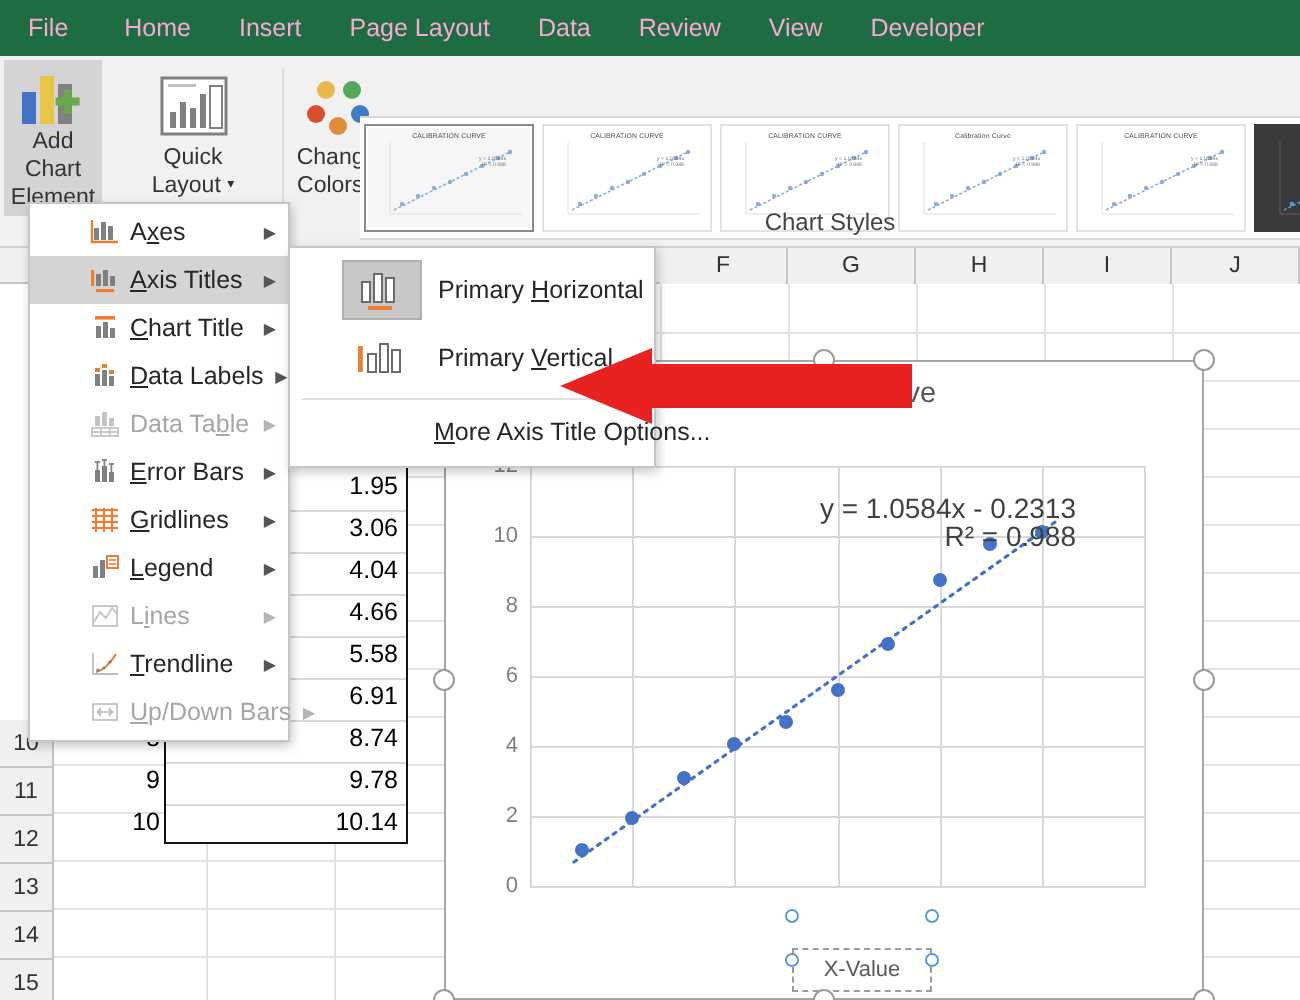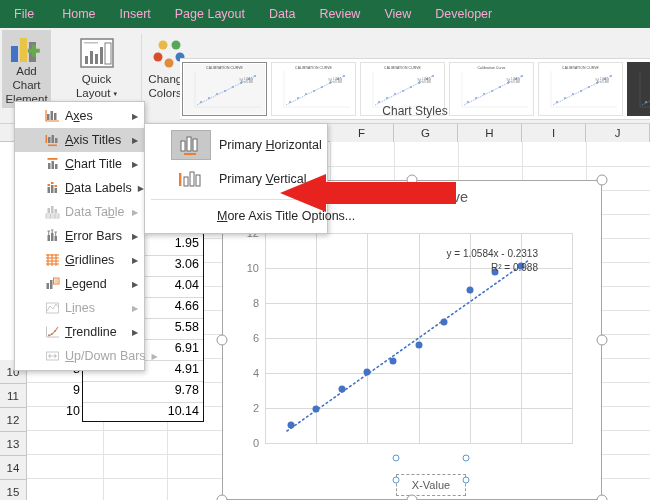--- a/index.html
+++ b/index.html
@@ -123,21 +123,21 @@
   .plotgrid { position: absolute; background: #d9d9d9; }
   .ytick {
     position: absolute; right: 0; font-size: 11px; color: #808080; text-align: right;
     transform: translateY(-50%);
   }
   .pt {
     position: absolute; width: 7px; height: 7px; border-radius: 50%;
     background: #4472c4; transform: translate(-50%, -50%);
   }
   .eqn {
-    position: absolute; font-size: 10px; color: #404040; text-align: right; line-height: 14px;
+    position: absolute; font-size: 14px; color: #404040; text-align: right; line-height: 14px;
   }
   .axis-title-box {
     position: absolute;
     border: 1px dashed #9a9a9a;
     font-size: 11px; color: #595959;
     display: flex; align-items: center; justify-content: center;
     background: #ffffff;
   }
   .handle-sm {
     position: absolute; width: 7px; height: 7px; border-radius: 50%;
@@ -440,21 +440,21 @@
       <div class="datarowline" style="top:107px;"></div>
       <div class="datarowline" style="top:128px;"></div>
       <div class="datarowline" style="top:149px;"></div>
       <div class="datarowline" style="top:170px;"></div>
       <div class="datacell" style="top:-1px;">1.95</div>
       <div class="datacell" style="top:20px;">3.06</div>
       <div class="datacell" style="top:41px;">4.04</div>
       <div class="datacell" style="top:62px;">4.66</div>
       <div class="datacell" style="top:83px;">5.58</div>
       <div class="datacell" style="top:104px;">6.91</div>
-      <div class="datacell" style="top:125px;">4.91</div>
+      <div class="datacell" style="top:125px;">8.74</div>
       <div class="datacell" style="top:146px;margin-left:34px;">9.78</div>
       <div class="datacell" style="top:167px;">10.14</div>
     </div>
 
     <div style="position:absolute; left:50px; top:108px; width:30px; height:190px;">
       <div class="datacell" style="top:-1px;  right:0;">2</div>
       <div class="datacell" style="top:20px;  right:0;">3</div>
       <div class="datacell" style="top:41px;  right:0;">4</div>
       <div class="datacell" style="top:62px;  right:0;">5</div>
       <div class="datacell" style="top:83px;  right:0;">6</div>

